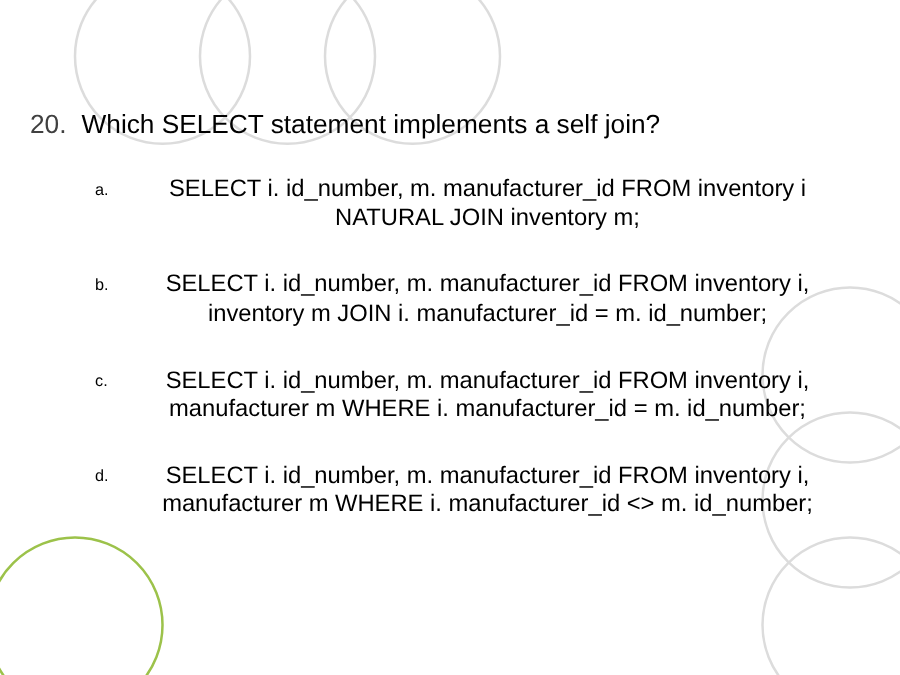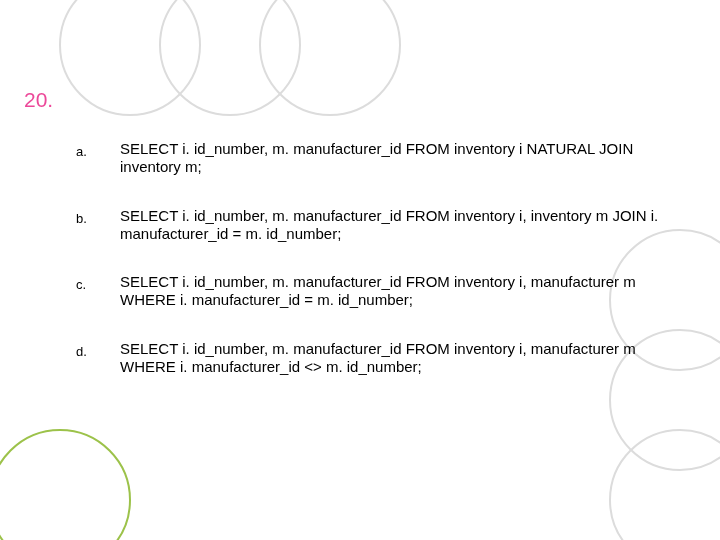--- a/index.html
+++ b/index.html
@@ -22,21 +22,21 @@
     position: absolute;
     top: 88px;
     left: 24px;
     right: 60px;
     display: flex;
     align-items: baseline;
     gap: 12px;
   }
   .qnum {
     font-size: 21px;
-    color: #ec4899;
+    color: #404040;
   }
   .qtext {
     font-size: 21px;
     color: #000;
   }
   .options {
     position: absolute;
     top: 140px;
     left: 76px;
     right: 60px;
@@ -47,41 +47,43 @@
     margin-bottom: 30px;
     gap: 28px;
   }
   .opt-label {
     font-size: 13px;
     color: #000;
     padding-top: 4px;
     min-width: 16px;
   }
   .opt-text {
-    font-size: 15px;
+    font-size: 19px;
     line-height: 1.22;
     color: #000;
     flex: 1;
+    text-align: center;
   }
 </style>
 </head>
 <body>
 
 <svg class="bg-circles" viewBox="0 0 720 540">
   <circle cx="130" cy="45" r="70" fill="none" stroke="#dcdcdc" stroke-width="2"></circle>
   <circle cx="230" cy="45" r="70" fill="none" stroke="#dcdcdc" stroke-width="2"></circle>
   <circle cx="330" cy="45" r="70" fill="none" stroke="#dcdcdc" stroke-width="2"></circle>
   <circle cx="680" cy="500" r="70" fill="none" stroke="#dcdcdc" stroke-width="2"></circle>
   <circle cx="680" cy="400" r="70" fill="none" stroke="#dcdcdc" stroke-width="2"></circle>
   <circle cx="680" cy="300" r="70" fill="none" stroke="#dcdcdc" stroke-width="2"></circle>
   <circle cx="60" cy="500" r="70" fill="none" stroke="#9cc24a" stroke-width="2"></circle>
 </svg>
 
 <div class="question-row">
   <span class="qnum">20.</span>
+  <span class="qtext">Which SELECT statement implements a self join?</span>
 </div>
 
 <div class="options">
   <div class="option">
     <span class="opt-label">a.</span>
     <span class="opt-text">SELECT i. id_number, m. manufacturer_id FROM inventory i NATURAL JOIN inventory m;</span>
   </div>
   <div class="option">
     <span class="opt-label">b.</span>
     <span class="opt-text">SELECT i. id_number, m. manufacturer_id FROM inventory i, inventory m JOIN i. manufacturer_id = m. id_number;</span>

